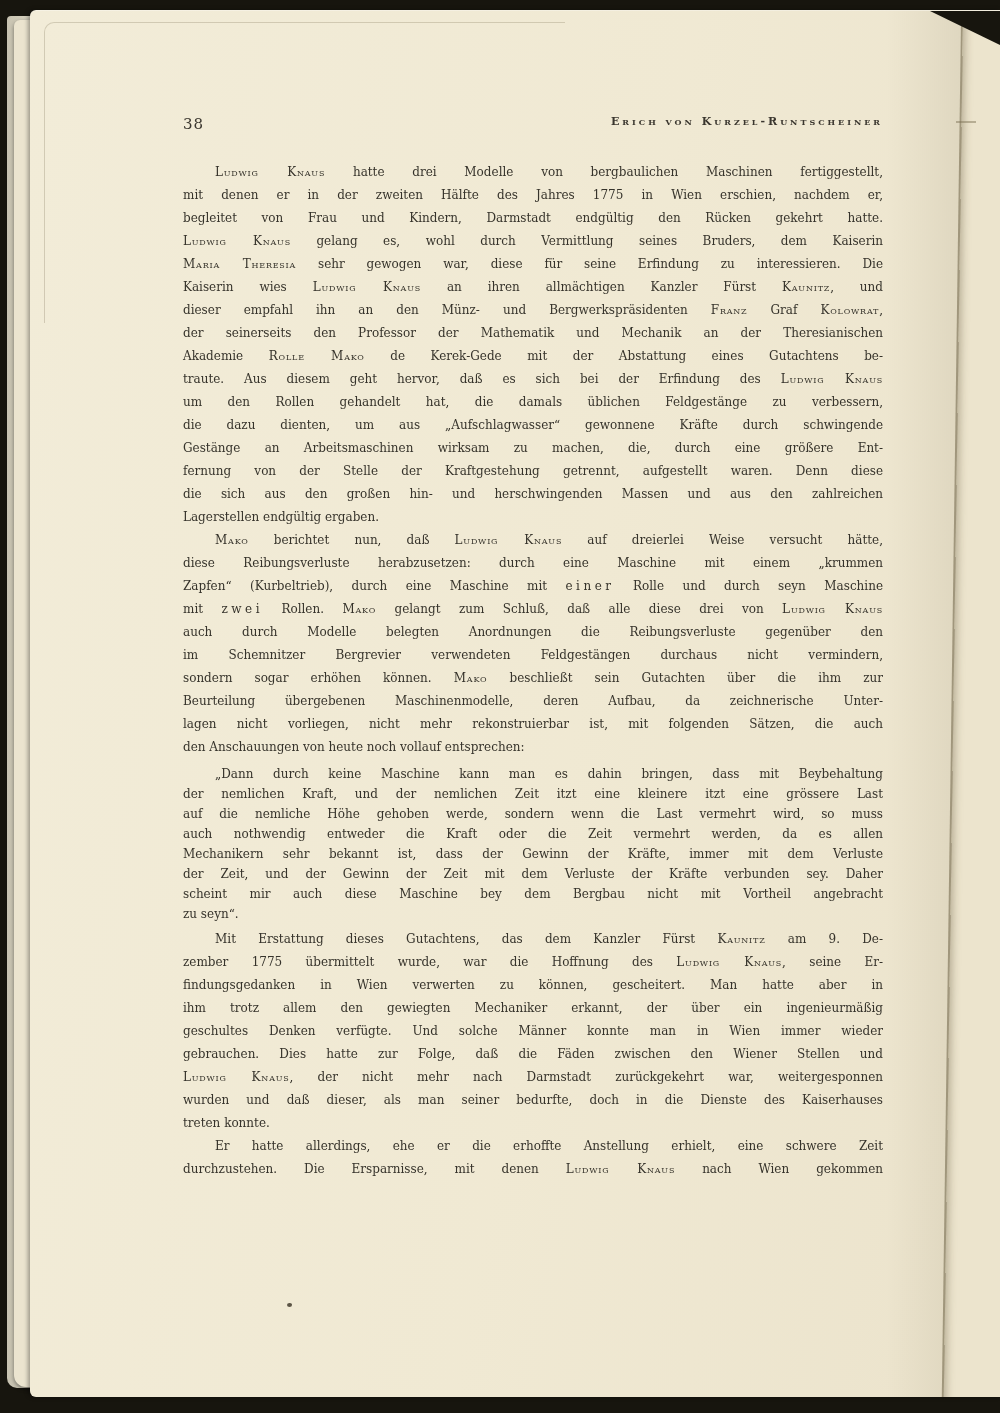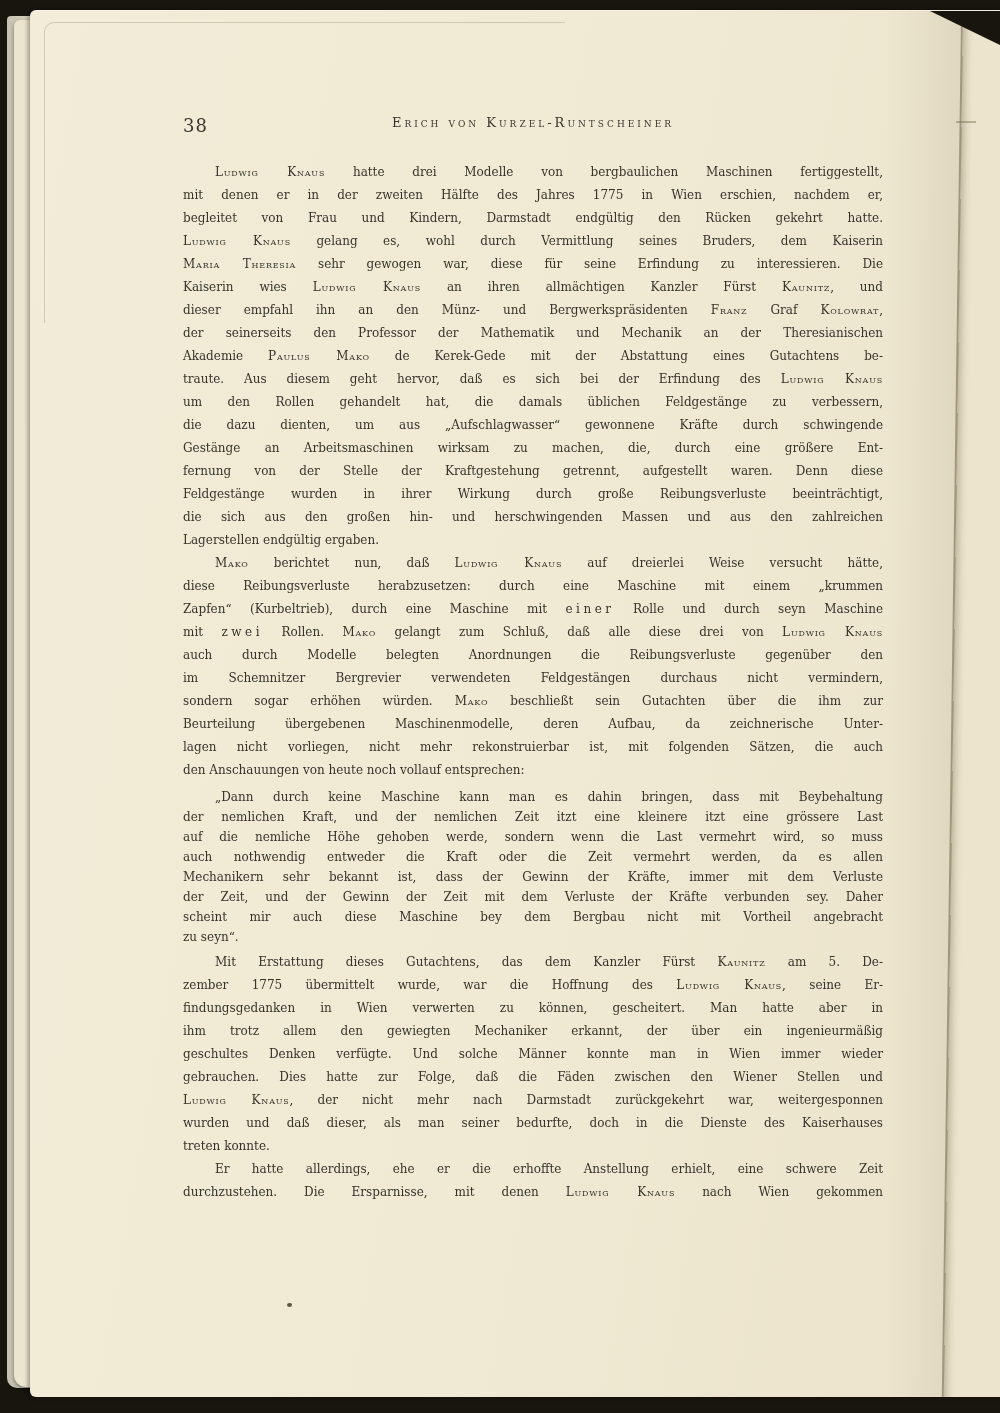--- a/index.html
+++ b/index.html
@@ -72,26 +72,27 @@
     position:absolute; left:257px; top:1292px; width:5px; height:4px;
     background:#5c5546; border-radius:50% 40% 50% 50%;
   }
 
   
   .running-head {
     position:absolute; left:153px; top:104px; width:700px; height:24px;
   }
   .page-number {
     position:absolute; left:0; top:0;
-    font-size:18px; letter-spacing:1px; color:#3a362e;
+    font-size:15px; letter-spacing:1px; color:#3a362e;
   }
   .head-title {
-    display:block; text-align:center;
-    font-variant:small-caps; font-size:13px; letter-spacing:3px;
+    display:block; text-align:right;
+    font-variant:small-caps; font-size:11px; letter-spacing:3px;
     color:#3a362e;
+    font-weight:bold;
   }
 
   
   .text-block { position:absolute; left:153px; top:150px; width:700px; }
   .line {
     height:23px; line-height:23px; font-size:12px;
     text-align:justify; text-align-last:justify;
     white-space:normal; color:#36332b;
   }
   .line.first { text-indent:32px; }
@@ -125,54 +126,53 @@
     <div class="text-block">
         <div class="para body">
           <div class="line first"><span class="sc">Ludwig Knaus</span><span> hatte drei Modelle von bergbaulichen Maschinen fertiggestellt,</span></div>
           <div class="line"><span>mit denen er in der zweiten Hälfte des Jahres 1775 in Wien erschien, nachdem er,</span></div>
           <div class="line"><span>begleitet von Frau und Kindern, Darmstadt endgültig den Rücken gekehrt hatte.</span></div>
           <div class="line"><span class="sc">Ludwig Knaus</span><span> gelang es, wohl durch Vermittlung seines Bruders, dem Kaiserin</span></div>
           <div class="line"><span class="sc">Maria Theresia</span><span> sehr gewogen war, diese für seine Erfindung zu interessieren. Die</span></div>
           <div class="line"><span>Kaiserin wies </span><span class="sc">Ludwig Knaus</span><span> an ihren allmächtigen Kanzler Fürst </span><span class="sc">Kaunitz</span><span>, und</span></div>
           <div class="line"><span>dieser empfahl ihn an den Münz- und Bergwerkspräsidenten </span><span class="sc">Franz</span><span> Graf </span><span class="sc">Kolowrat</span><span>,</span></div>
           <div class="line"><span>der seinerseits den Professor der Mathematik und Mechanik an der Theresianischen</span></div>
-          <div class="line"><span>Akademie </span><span class="sc">Paulus Mako</span><span> de Kerek-Gede mit der Abstattung eines Gutachtens be-</span></div>
+          <div class="line"><span>Akademie </span><span class="sc">Rolle Mako</span><span> de Kerek-Gede mit der Abstattung eines Gutachtens be-</span></div>
           <div class="line"><span>traute. Aus diesem geht hervor, daß es sich bei der Erfindung des </span><span class="sc">Ludwig Knaus</span></div>
           <div class="line"><span>um den Rollen gehandelt hat, die damals üblichen Feldgestänge zu verbessern,</span></div>
           <div class="line"><span>die dazu dienten, um aus „Aufschlagwasser“ gewonnene Kräfte durch schwingende</span></div>
           <div class="line"><span>Gestänge an Arbeitsmaschinen wirksam zu machen, die, durch eine größere Ent-</span></div>
           <div class="line"><span>fernung von der Stelle der Kraftgestehung getrennt, aufgestellt waren. Denn diese</span></div>
-          <div class="line"><span>Feldgestänge wurden in ihrer Wirkung durch große Reibungsverluste beeinträchtigt,</span></div>
           <div class="line"><span>die sich aus den großen hin- und herschwingenden Massen und aus den zahlreichen</span></div>
           <div class="line last"><span>Lagerstellen endgültig ergaben.</span></div>
         </div>
         <div class="para body">
           <div class="line first"><span class="sc">Mako</span><span> berichtet nun, daß </span><span class="sc">Ludwig Knaus</span><span> auf dreierlei Weise versucht hätte,</span></div>
           <div class="line"><span>diese Reibungsverluste herabzusetzen: durch eine Maschine mit einem „krummen</span></div>
           <div class="line"><span>Zapfen“ (Kurbeltrieb), durch eine Maschine mit </span><span class="sp">einer</span><span> Rolle und durch seyn Maschine</span></div>
           <div class="line"><span>mit </span><span class="sp">zwei</span><span> Rollen. </span><span class="sc">Mako</span><span> gelangt zum Schluß, daß alle diese drei von </span><span class="sc">Ludwig Knaus</span></div>
           <div class="line"><span>auch durch Modelle belegten Anordnungen die Reibungsverluste gegenüber den</span></div>
           <div class="line"><span>im Schemnitzer Bergrevier verwendeten Feldgestängen durchaus nicht vermindern,</span></div>
-          <div class="line"><span>sondern sogar erhöhen würden. </span><span class="sc">Mako</span><span> beschließt sein Gutachten über die ihm zur</span></div>
+          <div class="line"><span>sondern sogar erhöhen können. </span><span class="sc">Mako</span><span> beschließt sein Gutachten über die ihm zur</span></div>
           <div class="line"><span>Beurteilung übergebenen Maschinenmodelle, deren Aufbau, da zeichnerische Unter-</span></div>
           <div class="line"><span>lagen nicht vorliegen, nicht mehr rekonstruierbar ist, mit folgenden Sätzen, die auch</span></div>
           <div class="line last"><span>den Anschauungen von heute noch vollauf entsprechen:</span></div>
         </div>
         <div class="para quote">
           <div class="line first"><span>„Dann durch keine Maschine kann man es dahin bringen, dass mit Beybehaltung</span></div>
           <div class="line"><span>der nemlichen Kraft, und der nemlichen Zeit itzt eine kleinere itzt eine grössere Last</span></div>
           <div class="line"><span>auf die nemliche Höhe gehoben werde, sondern wenn die Last vermehrt wird, so muss</span></div>
           <div class="line"><span>auch nothwendig entweder die Kraft oder die Zeit vermehrt werden, da es allen</span></div>
           <div class="line"><span>Mechanikern sehr bekannt ist, dass der Gewinn der Kräfte, immer mit dem Verluste</span></div>
           <div class="line"><span>der Zeit, und der Gewinn der Zeit mit dem Verluste der Kräfte verbunden sey. Daher</span></div>
           <div class="line"><span>scheint mir auch diese Maschine bey dem Bergbau nicht mit Vortheil angebracht</span></div>
           <div class="line last"><span>zu seyn“.</span></div>
         </div>
         <div class="para body">
-          <div class="line first"><span>Mit Erstattung dieses Gutachtens, das dem Kanzler Fürst </span><span class="sc">Kaunitz</span><span> am 5. De-</span></div>
+          <div class="line first"><span>Mit Erstattung dieses Gutachtens, das dem Kanzler Fürst </span><span class="sc">Kaunitz</span><span> am 9. De-</span></div>
           <div class="line"><span>zember 1775 übermittelt wurde, war die Hoffnung des </span><span class="sc">Ludwig Knaus</span><span>, seine Er-</span></div>
           <div class="line"><span>findungsgedanken in Wien verwerten zu können, gescheitert. Man hatte aber in</span></div>
           <div class="line"><span>ihm trotz allem den gewiegten Mechaniker erkannt, der über ein ingenieurmäßig</span></div>
           <div class="line"><span>geschultes Denken verfügte. Und solche Männer konnte man in Wien immer wieder</span></div>
           <div class="line"><span>gebrauchen. Dies hatte zur Folge, daß die Fäden zwischen den Wiener Stellen und</span></div>
           <div class="line"><span class="sc">Ludwig Knaus</span><span>, der nicht mehr nach Darmstadt zurückgekehrt war, weitergesponnen</span></div>
           <div class="line"><span>wurden und daß dieser, als man seiner bedurfte, doch in die Dienste des Kaiserhauses</span></div>
           <div class="line last"><span>treten konnte.</span></div>
         </div>
         <div class="para body">

